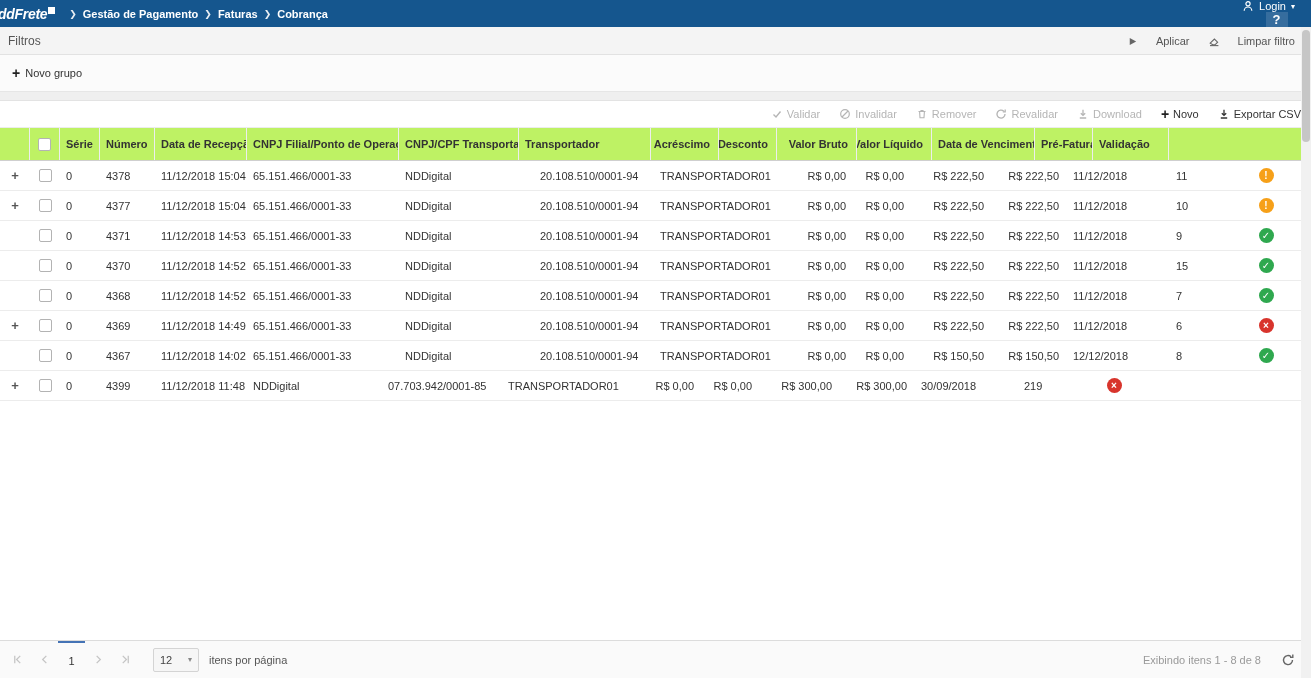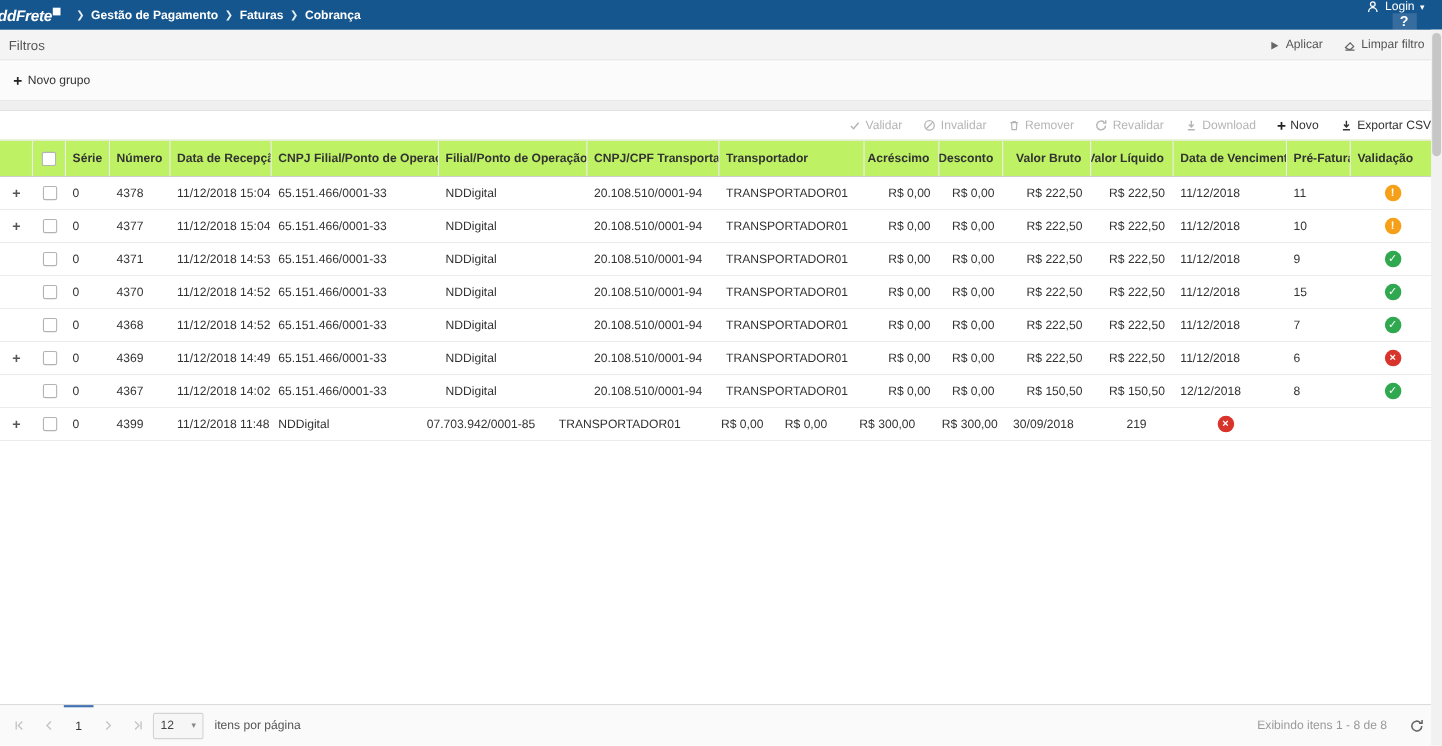--- a/index.html
+++ b/index.html
@@ -29,21 +29,21 @@
     background:rgba(255,255,255,.14); font-weight:bold; font-size:13px; cursor:pointer;
   }
 
   
   .filters {
     height:28px; background:#f4f4f4; border-bottom:1px solid #e2e2e2;
     display:flex; align-items:center; padding:0 8px; color:#555; flex:0 0 auto;
   }
   .filters-title { font-size:12px; }
   .filter-actions { margin-left:auto; display:flex; align-items:center; gap:18px; padding-right:8px; }
-  .f-act { display:flex; align-items:flex-end; gap:5px; color:#555; cursor:pointer; }
+  .f-act { display:flex; align-items:flex-end; gap:18px; color:#555; cursor:pointer; }
 
   
   .newgroup { height:37px; background:#fbfbfb; border-bottom:1px solid #e6e6e6; display:flex; align-items:center; padding:0 12px; flex:0 0 auto; }
   .btn-newgroup { display:flex; align-items:center; gap:5px; color:#333; cursor:pointer; }
   .plus-glyph { font-size:14px; font-weight:bold; color:#222; line-height:1; }
   .band { height:9px; background:#efefef; border-bottom:1px solid #e3e3e3; flex:0 0 auto; }
 
   
   .toolbar {
     height:26px; background:#fff; display:flex; align-items:center;
@@ -94,21 +94,21 @@
 
   
   .footer {
     height:38px; background:#fafafa; border-top:1px solid #dcdcdc;
     display:flex; align-items:center; flex:0 0 auto; padding-left:4px; color:#666;
   }
   .pg { align-self:stretch; width:27px; display:flex; align-items:center; justify-content:center; cursor:pointer; }
   .pg svg { stroke:#c5c5c5; }
   .pg-current { border-top:2px solid #4473b5; color:#333; font-size:11px; }
   .page-size {
-    width:46px; height:24px; border:1px solid #d4d4d4; border-radius:2px;
+    margin-left:14px; width:46px; height:24px; border:1px solid #d4d4d4; border-radius:2px;
     background:#f6f6f6; display:flex; align-items:center; justify-content:space-between;
     padding:0 6px; color:#444; cursor:pointer;
   }
   .page-size .chev { font-size:8px; color:#888; }
   .per-page { margin-left:10px; color:#555; }
   .pg-status { margin-left:auto; color:#9a9a9a; }
   .refresh-btn { margin:0 16px 0 20px; cursor:pointer; }
 
   
   .scrollbar { position:absolute; top:27px; right:0; bottom:0; width:10px; background:#f1f1f1; z-index:10; }
@@ -222,21 +222,20 @@
   <div class="cell c-check">
     <span class="checkbox"></span>
   </div>
   <div class="cell c-serie">Série</div>
   <div class="cell c-numero">Número</div>
   <div class="cell c-recepcao">
     <span>Data de Recepção</span>
 
   </div>
   <div class="cell c-cnpjfilial">CNPJ Filial/Ponto de Operação</div>
-  <div class="cell c-filial">Filial/Ponto de Operação</div>
   <div class="cell c-cnpjtransp">CNPJ/CPF Transportador</div>
   <div class="cell c-transp">Transportador</div>
   <div class="cell c-acrescimo num">Acréscimo</div>
   <div class="cell c-desconto num">Desconto</div>
   <div class="cell c-bruto num">Valor Bruto</div>
   <div class="cell c-liquido num">Valor Líquido</div>
   <div class="cell c-vencimento">Data de Vencimento</div>
   <div class="cell c-prefatura">Pré-Fatura</div>
   <div class="cell c-validacao">Validação</div>
 </div>

